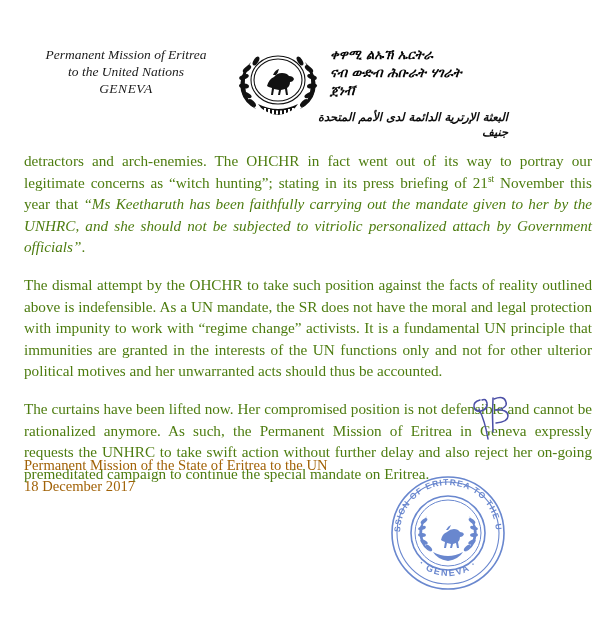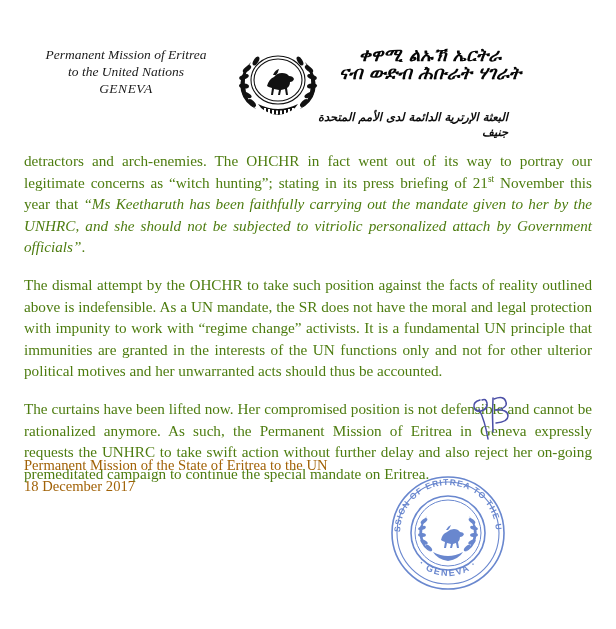--- a/index.html
+++ b/index.html
@@ -39,23 +39,22 @@
   }
   .lh-english .ln3 {
     letter-spacing: 0.5px;
     text-align: center;
   }
   .lh-tigrinya {
     position: absolute;
     left: 330px;
     top: 6px;
     width: 200px;
-    text-align: center;
     font-family: "DejaVu Sans", sans-serif;
-    font-size: 18px;
+    font-size: 13px;
     font-weight: bold;
     line-height: 18px;
     color: #060606;
   }
   .lh-arabic {
     position: absolute;
     left: 108px;
     top: 70px;
     width: 400px;
     text-align: right;
@@ -195,20 +194,21 @@
             <rect x="55" y="67" width="2" height="4"></rect>
               <rect x="59" y="66" width="2" height="4"></rect>
           </g>
         </g>
       </svg>
     </div>
 
     <div class="lh-tigrinya">
       <div>ቀዋሚ ልኡኽ ኤርትራ</div>
       <div>ናብ ውድብ ሕቡራት ሃገራት</div>
+      <div>ጀነቭ</div>
     </div>
 
     <div class="lh-arabic">
       <div>البعثة الإرترية الدائمة لدى الأمم المتحدة</div>
       <div>جنيف</div>
     </div>
   </div>
 
   <div class="body-text">
 

